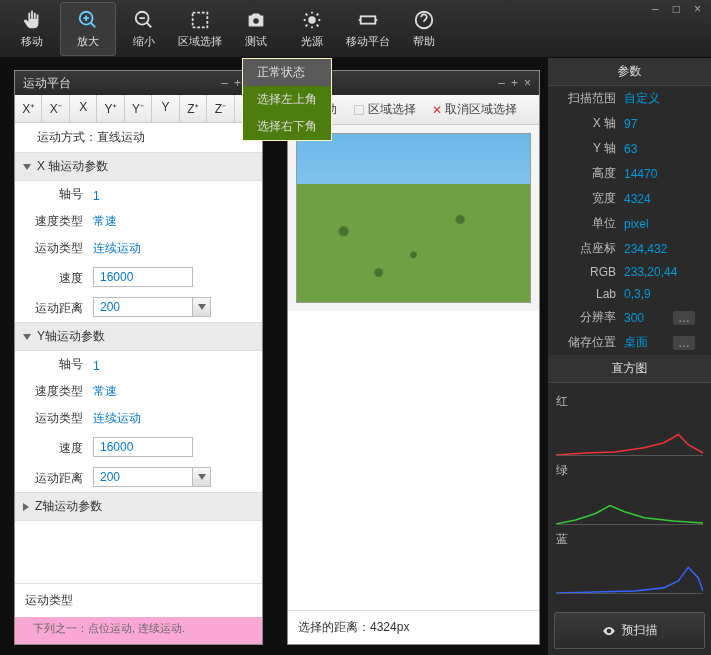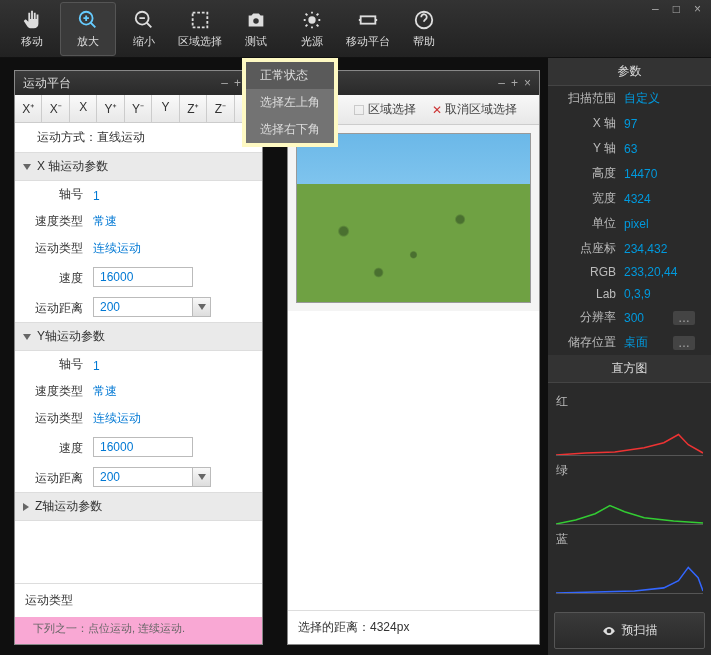--- a/index.html
+++ b/index.html
@@ -4,21 +4,21 @@
 <style>
 *{box-sizing:border-box;margin:0;padding:0;font-family:"Microsoft YaHei",Arial,sans-serif;font-size:12px}
 body{background:#1a1a1a;width:711px;height:655px;overflow:hidden;color:#ccc}
 .toolbar{background:linear-gradient(#333,#222);height:58px;display:flex;align-items:center;padding:0 4px;position:relative;border-bottom:1px solid #111}
 .tool-btn{width:56px;height:54px;display:flex;flex-direction:column;align-items:center;justify-content:center;cursor:pointer;color:#ddd;gap:3px}
 .tool-btn.active{background:#3a3a3a;border:1px solid #555;border-radius:3px}
 .tool-btn .ico{width:22px;height:22px;display:flex;align-items:center;justify-content:center}
 .tool-btn .lbl{font-size:11px}
 .win-ctrl{position:absolute;right:6px;top:2px;display:flex;gap:6px;color:#aaa;font-size:11px}
 .win-ctrl span{cursor:pointer;padding:0 4px}
-.dropdown{position:absolute;left:242px;top:58px;background:#737373;border:4px solid #fef9c3;z-index:10}
+.dropdown{position:absolute;left:242px;top:58px;background:#4d7c0f;border:1px solid #fef9c3;z-index:10}
 .dropdown div{padding:5px 14px;color:#ddd;cursor:pointer;font-size:12px}
 .dropdown div.sel{background:#5a5a5a}
 .main{display:flex;height:597px}
 .left-area{width:548px;padding:12px 8px 8px 14px;display:flex;gap:24px;background:#0f0f0f}
 .panel{background:#f4f4f4;border:1px solid #888;display:flex;flex-direction:column}
 .panel.motion{width:250px;height:575px}
 .panel.preview{width:254px;height:575px}
 .panel-head{background:linear-gradient(#3a3a3a,#2a2a2a);color:#ddd;height:24px;display:flex;align-items:center;padding:0 8px;justify-content:space-between}
 .panel-head .ctrls{display:flex;gap:6px;color:#aaa}
 .panel-head .ctrls span{cursor:pointer}

